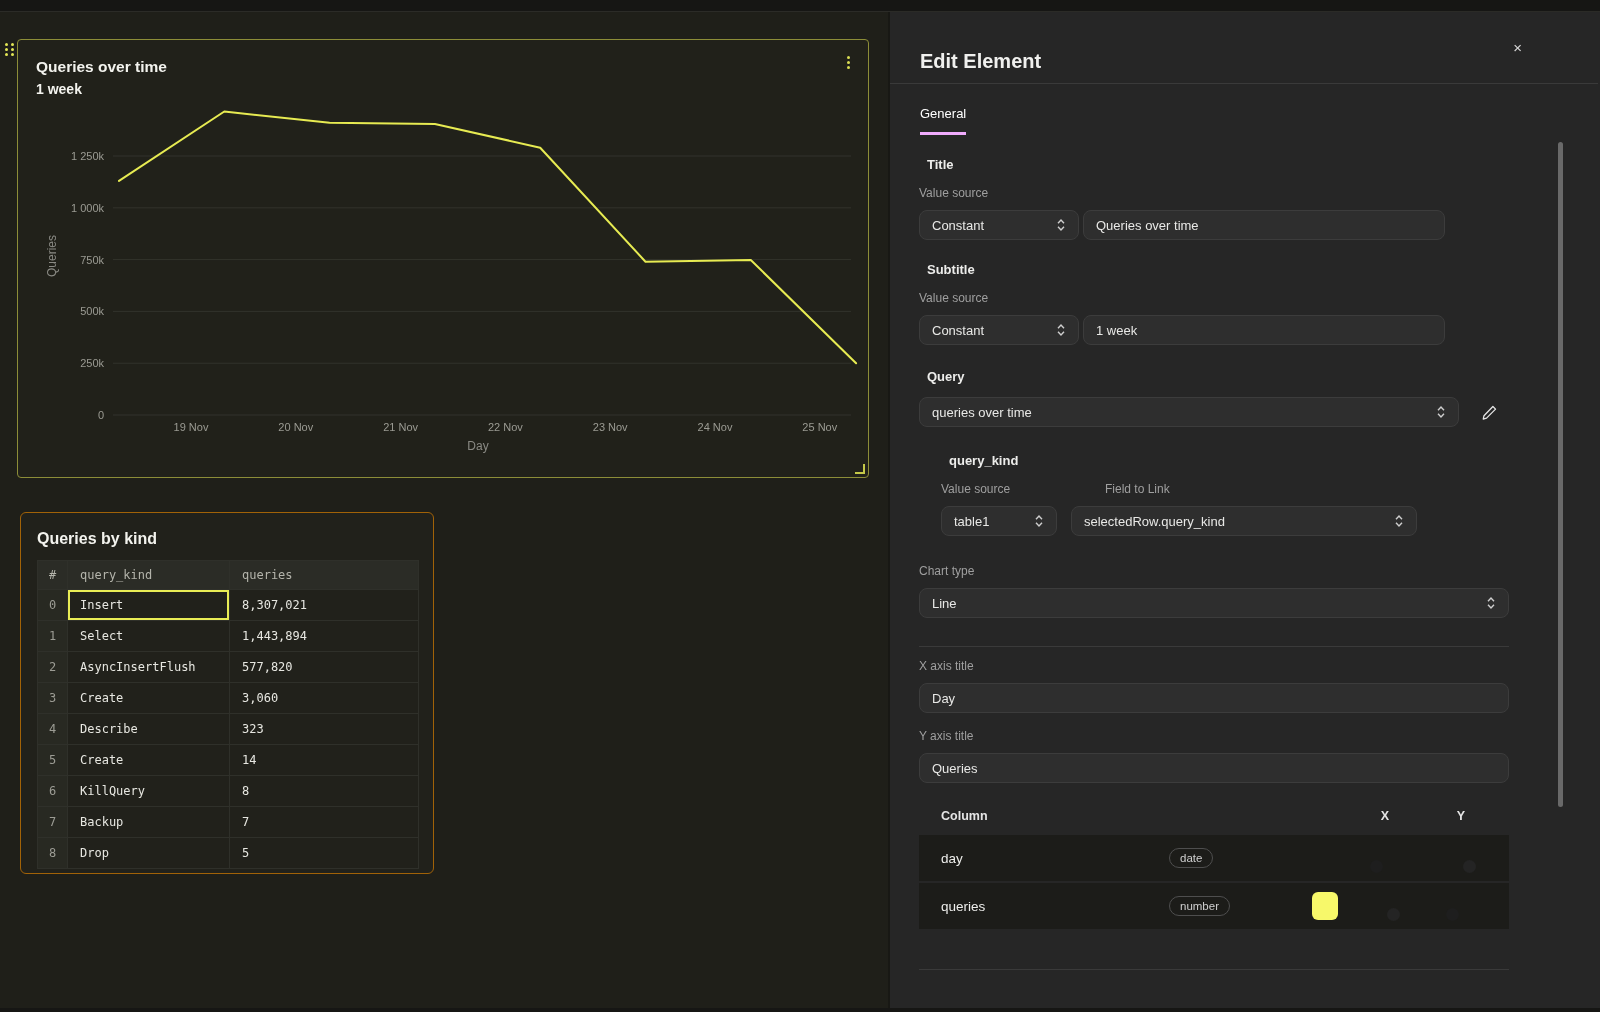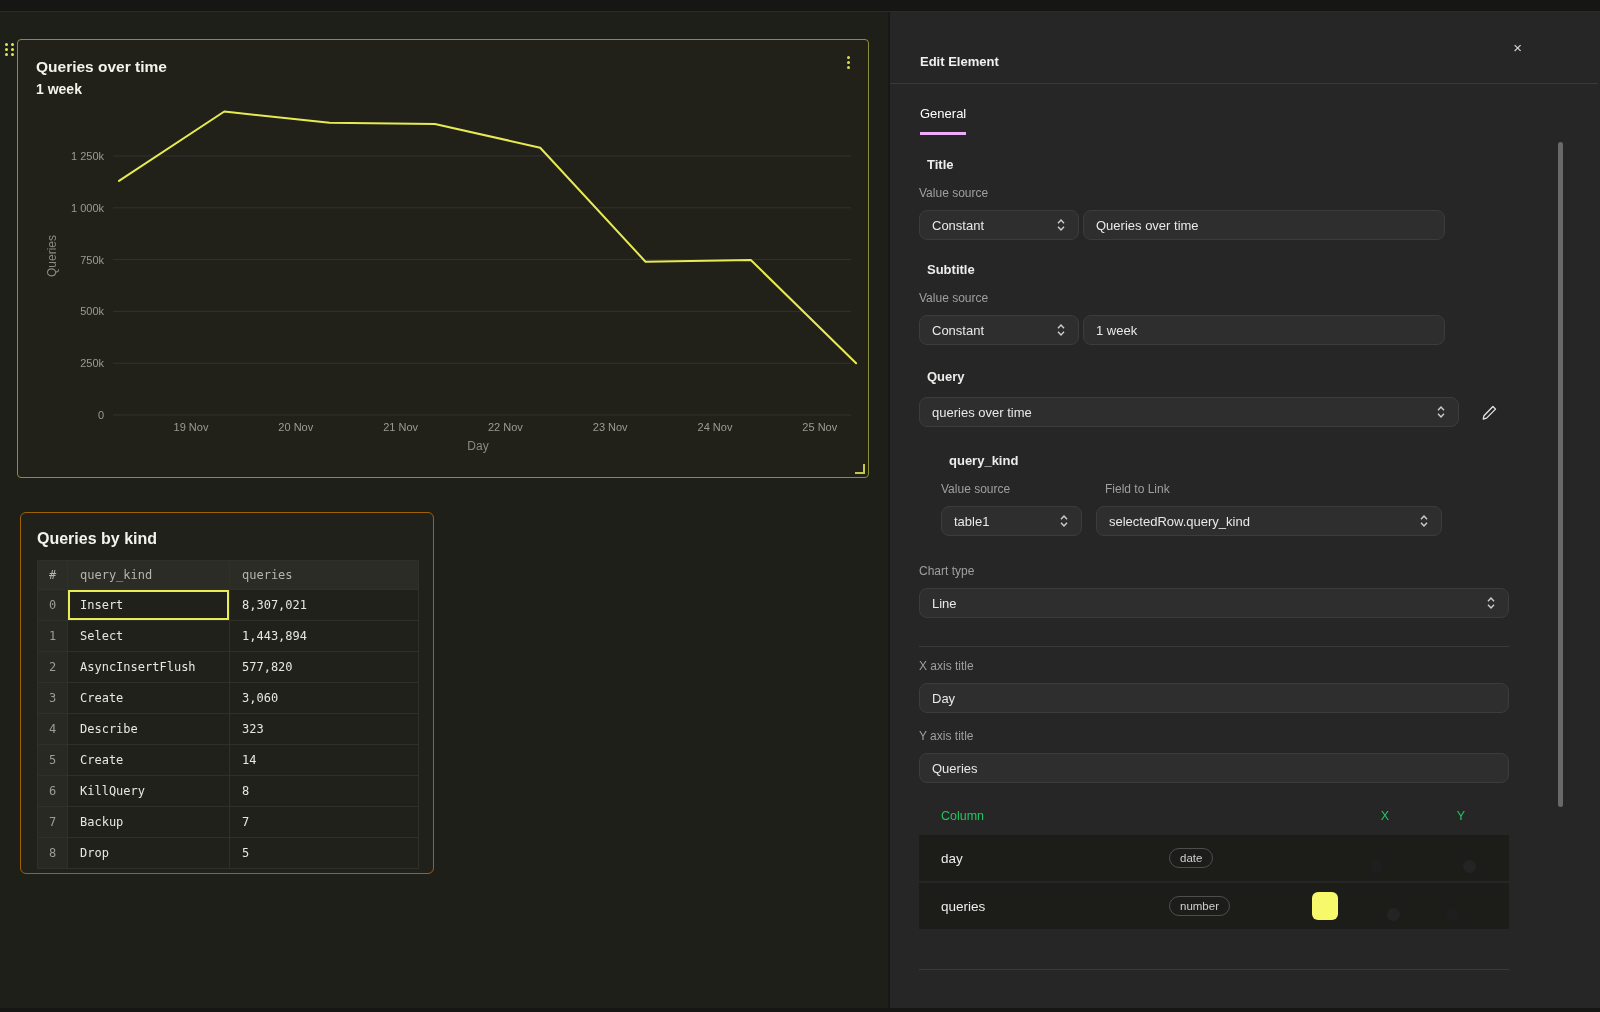--- a/index.html
+++ b/index.html
@@ -40,21 +40,21 @@
   table.qk td { padding:7px 12px; border:1px solid #2f302a; height:31px; }
   table.qk .idx { width:30px; text-align:center; color:#9c9c94; background:#282922; padding:7px 4px; }
   table.qk th.idx-h { text-align:center; padding:7px 4px; }
   table.qk td.sel { box-shadow:inset 0 0 0 2px #e9ed55; }
   table.qk td.kind { width:162px; }
 
   
   .panel { position:relative; width:708px; height:100%; background:#262626; }
   .panel-header { height:72px; display:flex; align-items:center; justify-content:space-between;
                   padding:0 72px 0 30px; border-bottom:1px solid #3a3a3a; }
-  .panel-header h2 { font-size:13px; font-weight:700; color:#f0f0ee;margin-top:28px; }
+  .panel-header h2 { font-size:20px; font-weight:700; color:#f0f0ee;margin-top:28px; }
   .close-btn { color:#d8d8d8; font-size:15px; line-height:1; cursor:pointer; padding:4px; }
 
   .tabs { padding:20px 30px 0 30px; }
   .tab { display:inline-block; font-size:13px; color:#ffffff; padding-bottom:11px;
          border-bottom:3px solid #f0abfc; cursor:pointer; }
 
   .panel-body { padding:16px 30px 0 29px; width:680px; }
   .content { width:590px; }
 
   .sec-label { font-size:13px; font-weight:700; color:#ededeb; margin:6px 8px 0; }
@@ -63,35 +63,35 @@
 
   .select, .textbox { height:30px; background:#2e2e2e; border:1px solid #3c3c3c; border-radius:8px;
             display:flex; align-items:center; padding:0 12px; font-size:13px; color:#e8e8e6; cursor:pointer; }
   .select { justify-content:space-between; }
   .chev { flex:0 0 auto; margin-left:8px; }
 
   .w-constant { width:160px; }
   .w-value { width:362px; }
   .w-query { width:540px; }
   .w-full { width:590px; }
-  .w-table1 { width:141px;gap:24px; }
+  .w-table1 { width:116px;gap:24px; }
   .w-field { width:346px; margin-left:14px; }
 
   .pencil-btn { margin-left:18px; cursor:pointer; display:flex; align-items:center; }
 
   .param-block { margin-left:22px; }
   .param-labels { display:flex; }
   .param-labels .sub-label:first-child { width:164px; }
 
   .divider { border-top:1px solid #3a3a3a; margin:28px 0 0; width:590px; }
 
   .col-table { margin-top:24px; width:590px; }
   .col-head { display:grid; grid-template-columns:250px 1fr 44px 76px 76px; align-items:center;
               height:26px; padding:0 10px 8px 22px; }
-  .col-head span { font-size:12.5px; font-weight:400; color:#22c55e; }
+  .col-head span { font-size:12.5px; font-weight:700; color:#e5e5e5; }
   .col-head .cx, .col-head .cy { text-align:center; }
   .col-row { display:grid; grid-template-columns:228px 1fr 44px 76px 76px; align-items:center;
              height:46px; background:#1c1c19; padding:0 10px 0 22px; margin-top:2px; }
   .col-row .name { font-size:13.5px; color:#eeeeec; }
   .badge { justify-self:start; font-size:11.5px; color:#cfcfcf; border:1px solid #4e4e4e;
            border-radius:10px; padding:3px 10px; }
   .swatch { width:26px; height:28px; border-radius:6px; justify-self:center; }
   .tcell { justify-self:center; }
   .toggle { width:30px; height:17px; border-radius:9px; background:#7d7d7d; position:relative; cursor:pointer; }
   .toggle .knob { position:absolute; top:2px; left:2px; width:13px; height:13px; border-radius:50%; background:#242424; }

